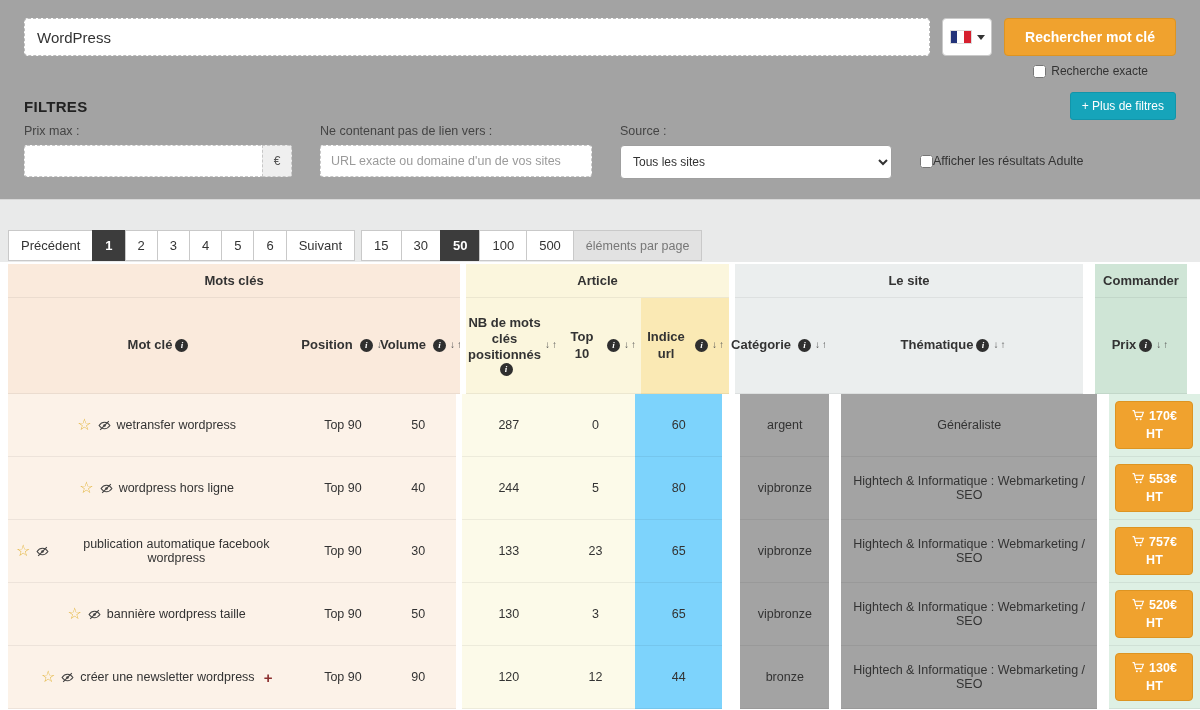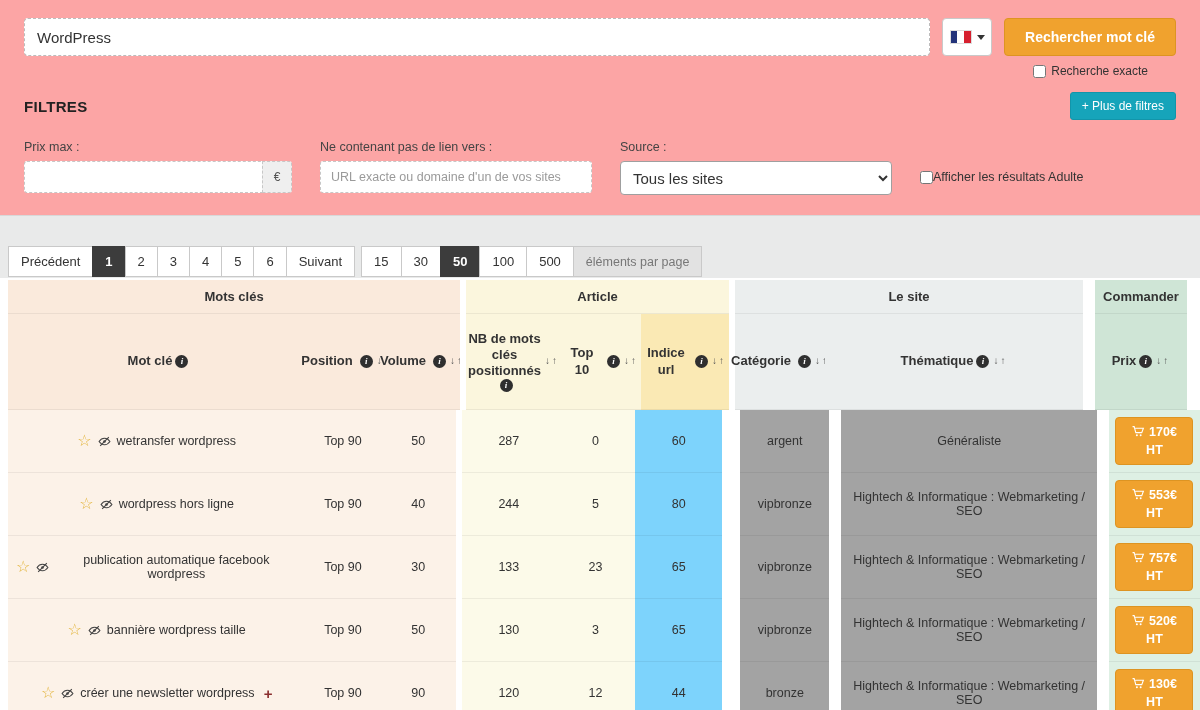--- a/index.html
+++ b/index.html
@@ -1,49 +1,49 @@
 <!DOCTYPE html>
 <html><head>
 <meta charset="utf-8">
 <style>
   * { margin:0; padding:0; box-sizing:border-box; }
   html,body { width:1200px; height:710px; overflow:hidden; background:#fff;
     font-family:"Liberation Sans", sans-serif; font-size:13px; color:#333; }
 
   
-  .panel { background:#fca5a5; padding:18px 24px 20px 24px; border-bottom:1px solid #d8d8d8; }
+  .panel { background:#a3a3a3; padding:18px 24px 20px 24px; border-bottom:1px solid #d8d8d8; }
   .search-row { display:flex; align-items:center; gap:12px; }
   .search-input { flex:1; height:38px; border:1px dashed #bcbcbc; border-radius:4px;
     padding:0 12px; font-size:15px; color:#333; font-family:inherit; outline:none; background:#fff;}
   .flag-btn { width:50px; height:38px; background:#fff; border:1px solid #c9c9c9; border-radius:4px;
     display:flex; align-items:center; justify-content:center; gap:5px; cursor:pointer; }
   .flag { width:22px; height:14px; display:flex; border:1px solid #ddd; }
   .flag i { flex:1; }
   .flag .b{ background:#23337a; } .flag .w{ background:#fff; } .flag .r{ background:#d6202f; }
   .caret { width:0; height:0; border-left:4px solid transparent; border-right:4px solid transparent; border-top:5px solid #333; }
   .search-btn { height:38px; padding:0 20px; background:#f0a22e; border:1px solid #dd9422; border-radius:4px;
     color:#fff; font-size:14px; font-weight:700; font-family:inherit; cursor:pointer; white-space:nowrap; }
   .exact-row { display:flex; justify-content:flex-end; align-items:center; gap:5px; margin-top:8px; font-size:12px; color:#333; padding-right:28px;}
   .filters-head { display:flex; justify-content:space-between; align-items:center; margin-top:14px; }
   .filters-title { font-size:15px; font-weight:700; color:#222; letter-spacing:0.3px; }
   .more-filters { background:#16a4ba; border:1px solid #1295aa; color:#fff; border-radius:3px;
     padding:6px 11px; font-size:12px; font-family:inherit; cursor:pointer; }
-  .filters-row { display:flex; align-items:flex-start; margin-top:20px; gap:28px; }
+  .filters-row { display:flex; align-items:flex-start; margin-top:4px; gap:28px; }
   .field { display:flex; flex-direction:column; }
   .field label { font-size:12.5px; color:#444; margin-bottom:7px; }
   .price-wrap { display:flex; width:268px; }
   .price-input { flex:1; height:32px; border:1px dashed #c7c7c7; border-right:none; border-radius:3px 0 0 3px;
     padding:0 8px; font-family:inherit; font-size:13px; outline:none; }
   .euro-addon { width:30px; height:32px; background:#efefef; border:1px dashed #c7c7c7; border-radius:0 3px 3px 0;
     display:flex; align-items:center; justify-content:center; color:#555; font-size:12px; }
   .url-input { width:272px; height:32px; border:1px dashed #c7c7c7; border-radius:3px; padding:0 10px;
     font-family:inherit; font-size:12.5px; outline:none; }
   .url-input::placeholder { color:#9a9a9a; }
   .source-select { width:272px; height:34px; border:1px solid #9f9f9f; border-radius:4px; padding:0 8px;
-    font-family:inherit; font-size:15px; color:#333; background:#fff; }
+    font-family:inherit; font-size:12px; color:#333; background:#fff; }
   .adult-field { display:flex; align-items:center; margin-top:30px; font-size:12.5px; color:#333; }
 
   
   .gray-band { background:#e9eaea; padding:30px 0 0 8px; height:62px; }
   .pag-row { display:flex; align-items:flex-start; gap:6px; }
   .pgroup { display:inline-flex; }
   .pgroup button { min-width:32px; height:31px; padding:0 12px; background:#fff; border:1px solid #c9c9c9;
     margin-left:-1px; font-family:inherit; font-size:13px; color:#333; cursor:pointer; }
   .pgroup button:first-child { margin-left:0; }
   .pgroup button.active { background:#3c3c3c; border-color:#3c3c3c; color:#fff; font-weight:700; }

